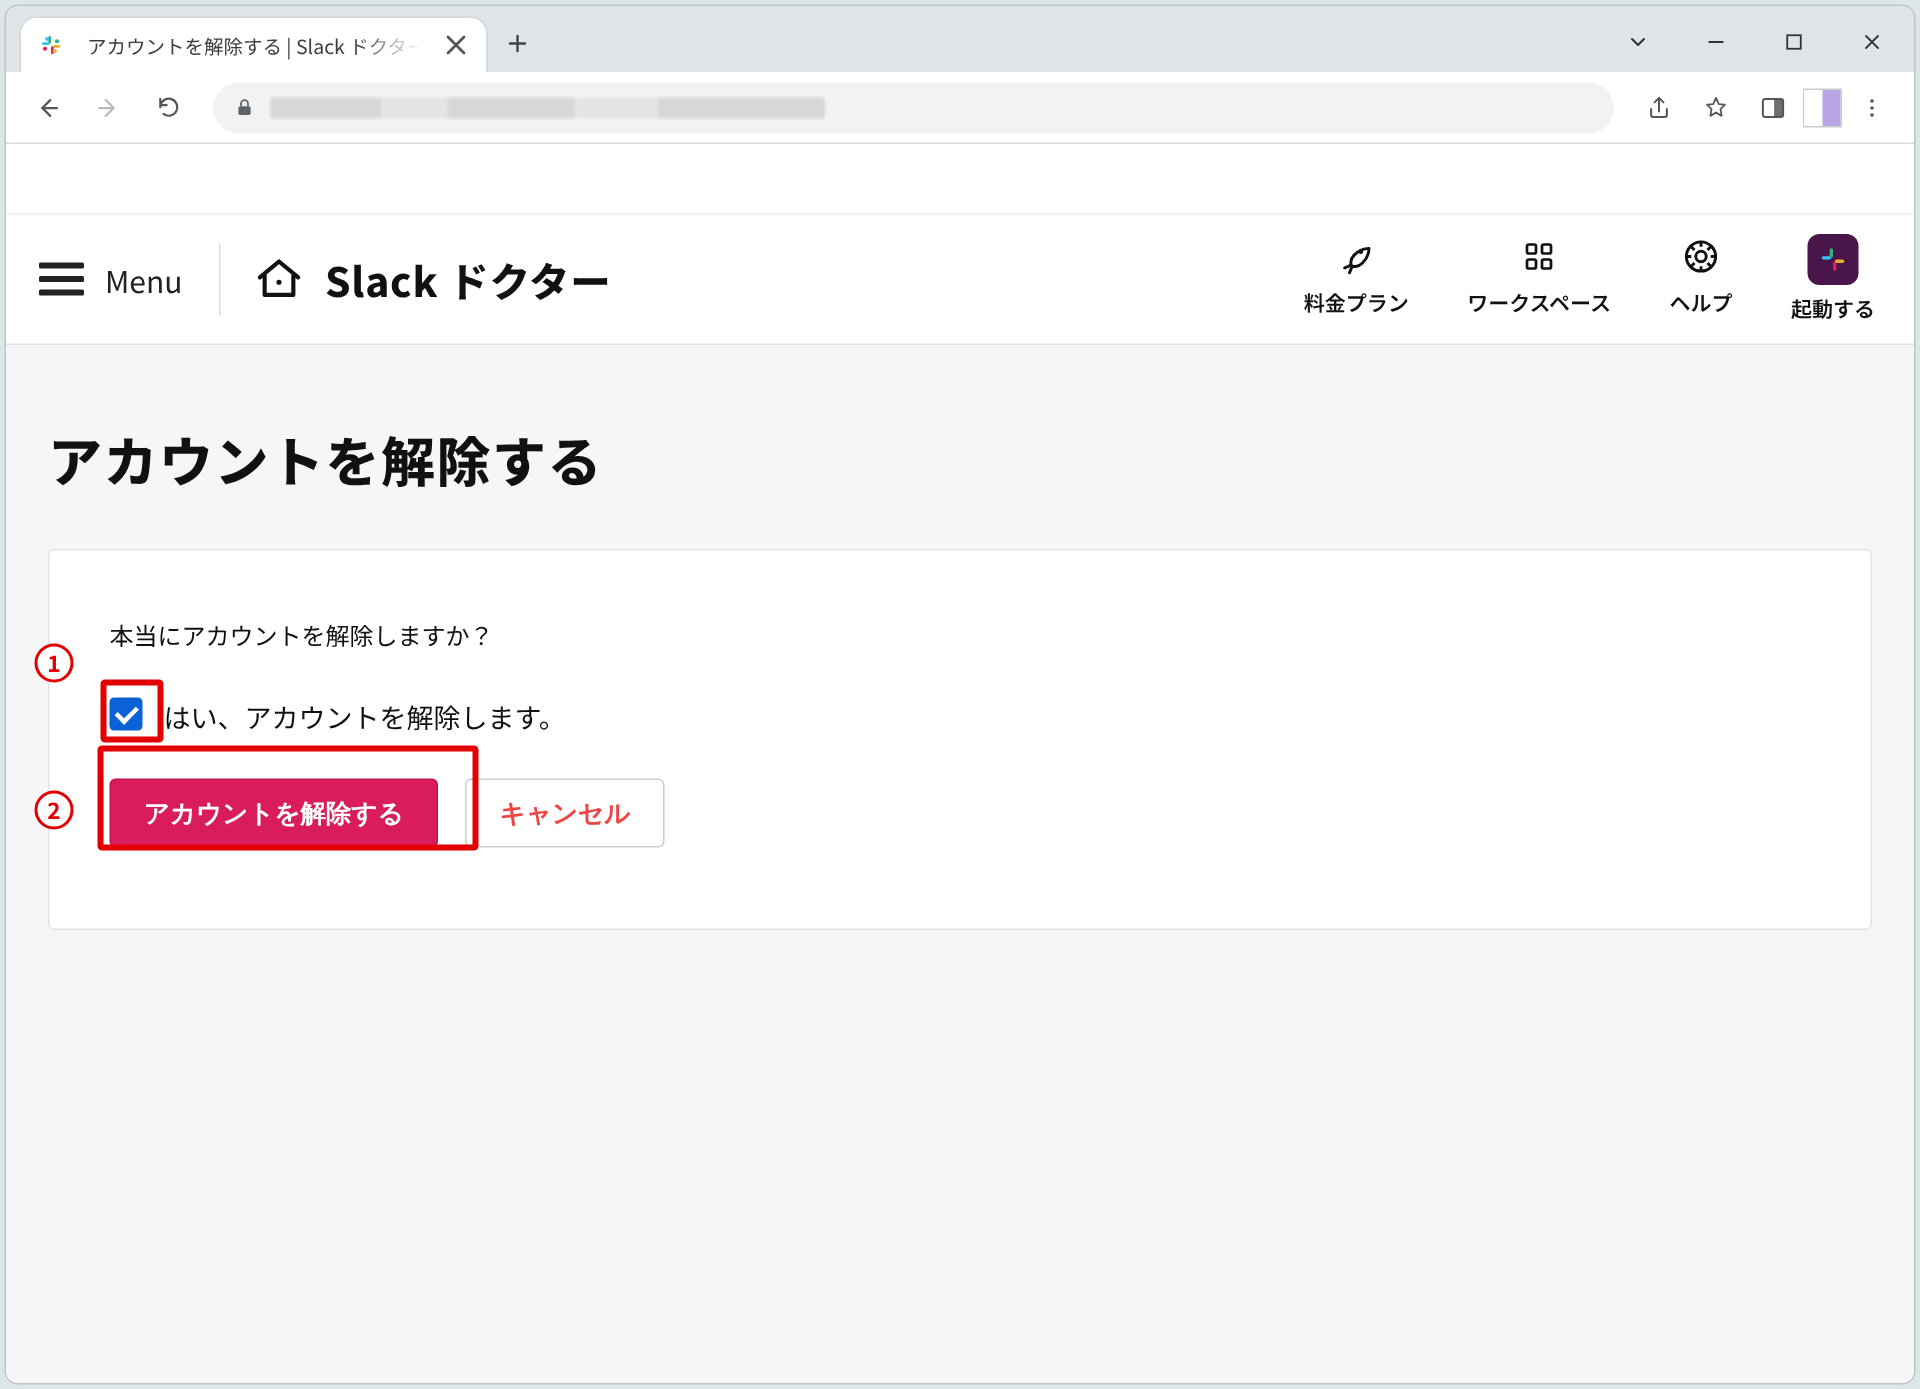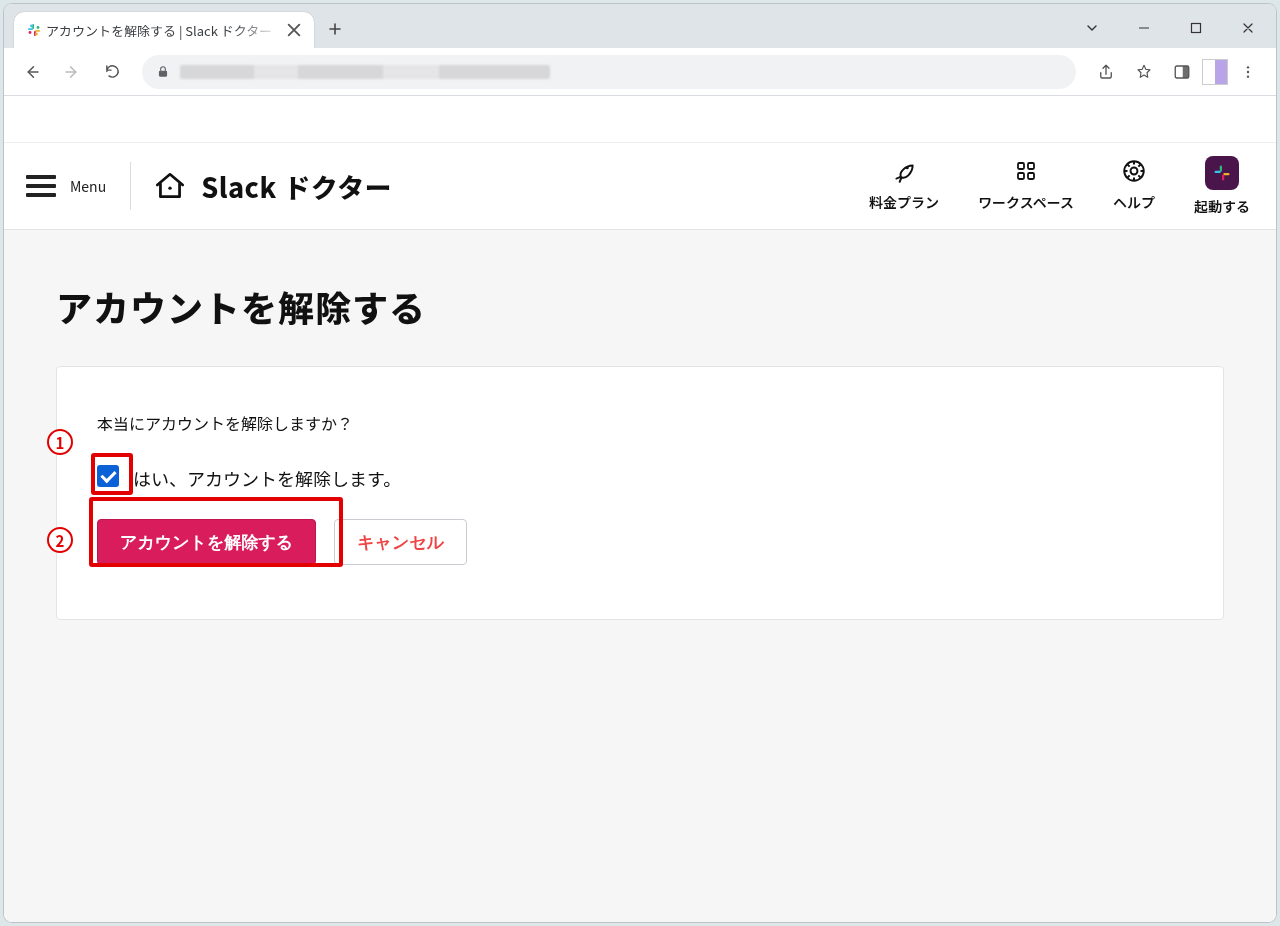--- a/index.html
+++ b/index.html
@@ -31,21 +31,21 @@
     padding-left: 10px;
     position: relative;
   }
   .tab {
     height: 36px;
     min-width: 300px;
     background: #fff;
     border-radius: 10px 10px 0 0;
     display: flex;
     align-items: center;
-    gap: 4px;
+    gap: 16px;
     padding: 0 12px;
     font-size: 13px;
     color: #3a3d41;
     box-shadow: 0 -1px 0 rgba(0,0,0,.05), -1px 0 0 rgba(0,0,0,.05), 1px 0 0 rgba(0,0,0,.05);
     max-width: 310px;
   }
   .tab .favicon {
     width: 16px; height: 16px; flex: 0 0 16px;
   }
   .tab-title {
@@ -132,21 +132,21 @@
     background:#fff;
     border-top:1px solid #eceef0;
     border-bottom:1px solid #e2e4e7;
     display:flex;
     align-items:center;
     padding: 0 26px 0 22px;
     gap: 22px;
   }
   .menu-toggle {
     display:flex;align-items:center;gap:14px;
-    font-size:14px;color:#222;
+    font-size:20px;color:#222;
     padding-right:24px;
     border-right:1px solid #d9dcdf;
     height:48px;
   }
   .hamburger span{display:block;width:30px;height:4px;background:#222;margin:5px 0;border-radius:1px;}
   .brand {
     display:flex; align-items:center; gap:14px;
     font-size:27px; font-weight:800; color:#111;
     letter-spacing:.5px;
   }
@@ -160,21 +160,21 @@
     display:flex;flex-direction:column;align-items:center;gap:6px;
     font-size:14px;color:#111;font-weight:600;
   }
   .nav-item .ic{width:30px;height:30px;display:flex;align-items:center;justify-content:center;}
   .slack-tile{
     width:34px;height:34px;border-radius:8px;background:#4a154b;
     display:flex;align-items:center;justify-content:center;
   }
 
   .page {
-    padding: 50px 52px;
+    padding: 50px 28px;
   }
   .page-title {
     font-size:36px;
     font-weight:800;
     color:#111;
     letter-spacing:1px;
   }
   .card {
     margin-top: 34px;
     background:#fff;

